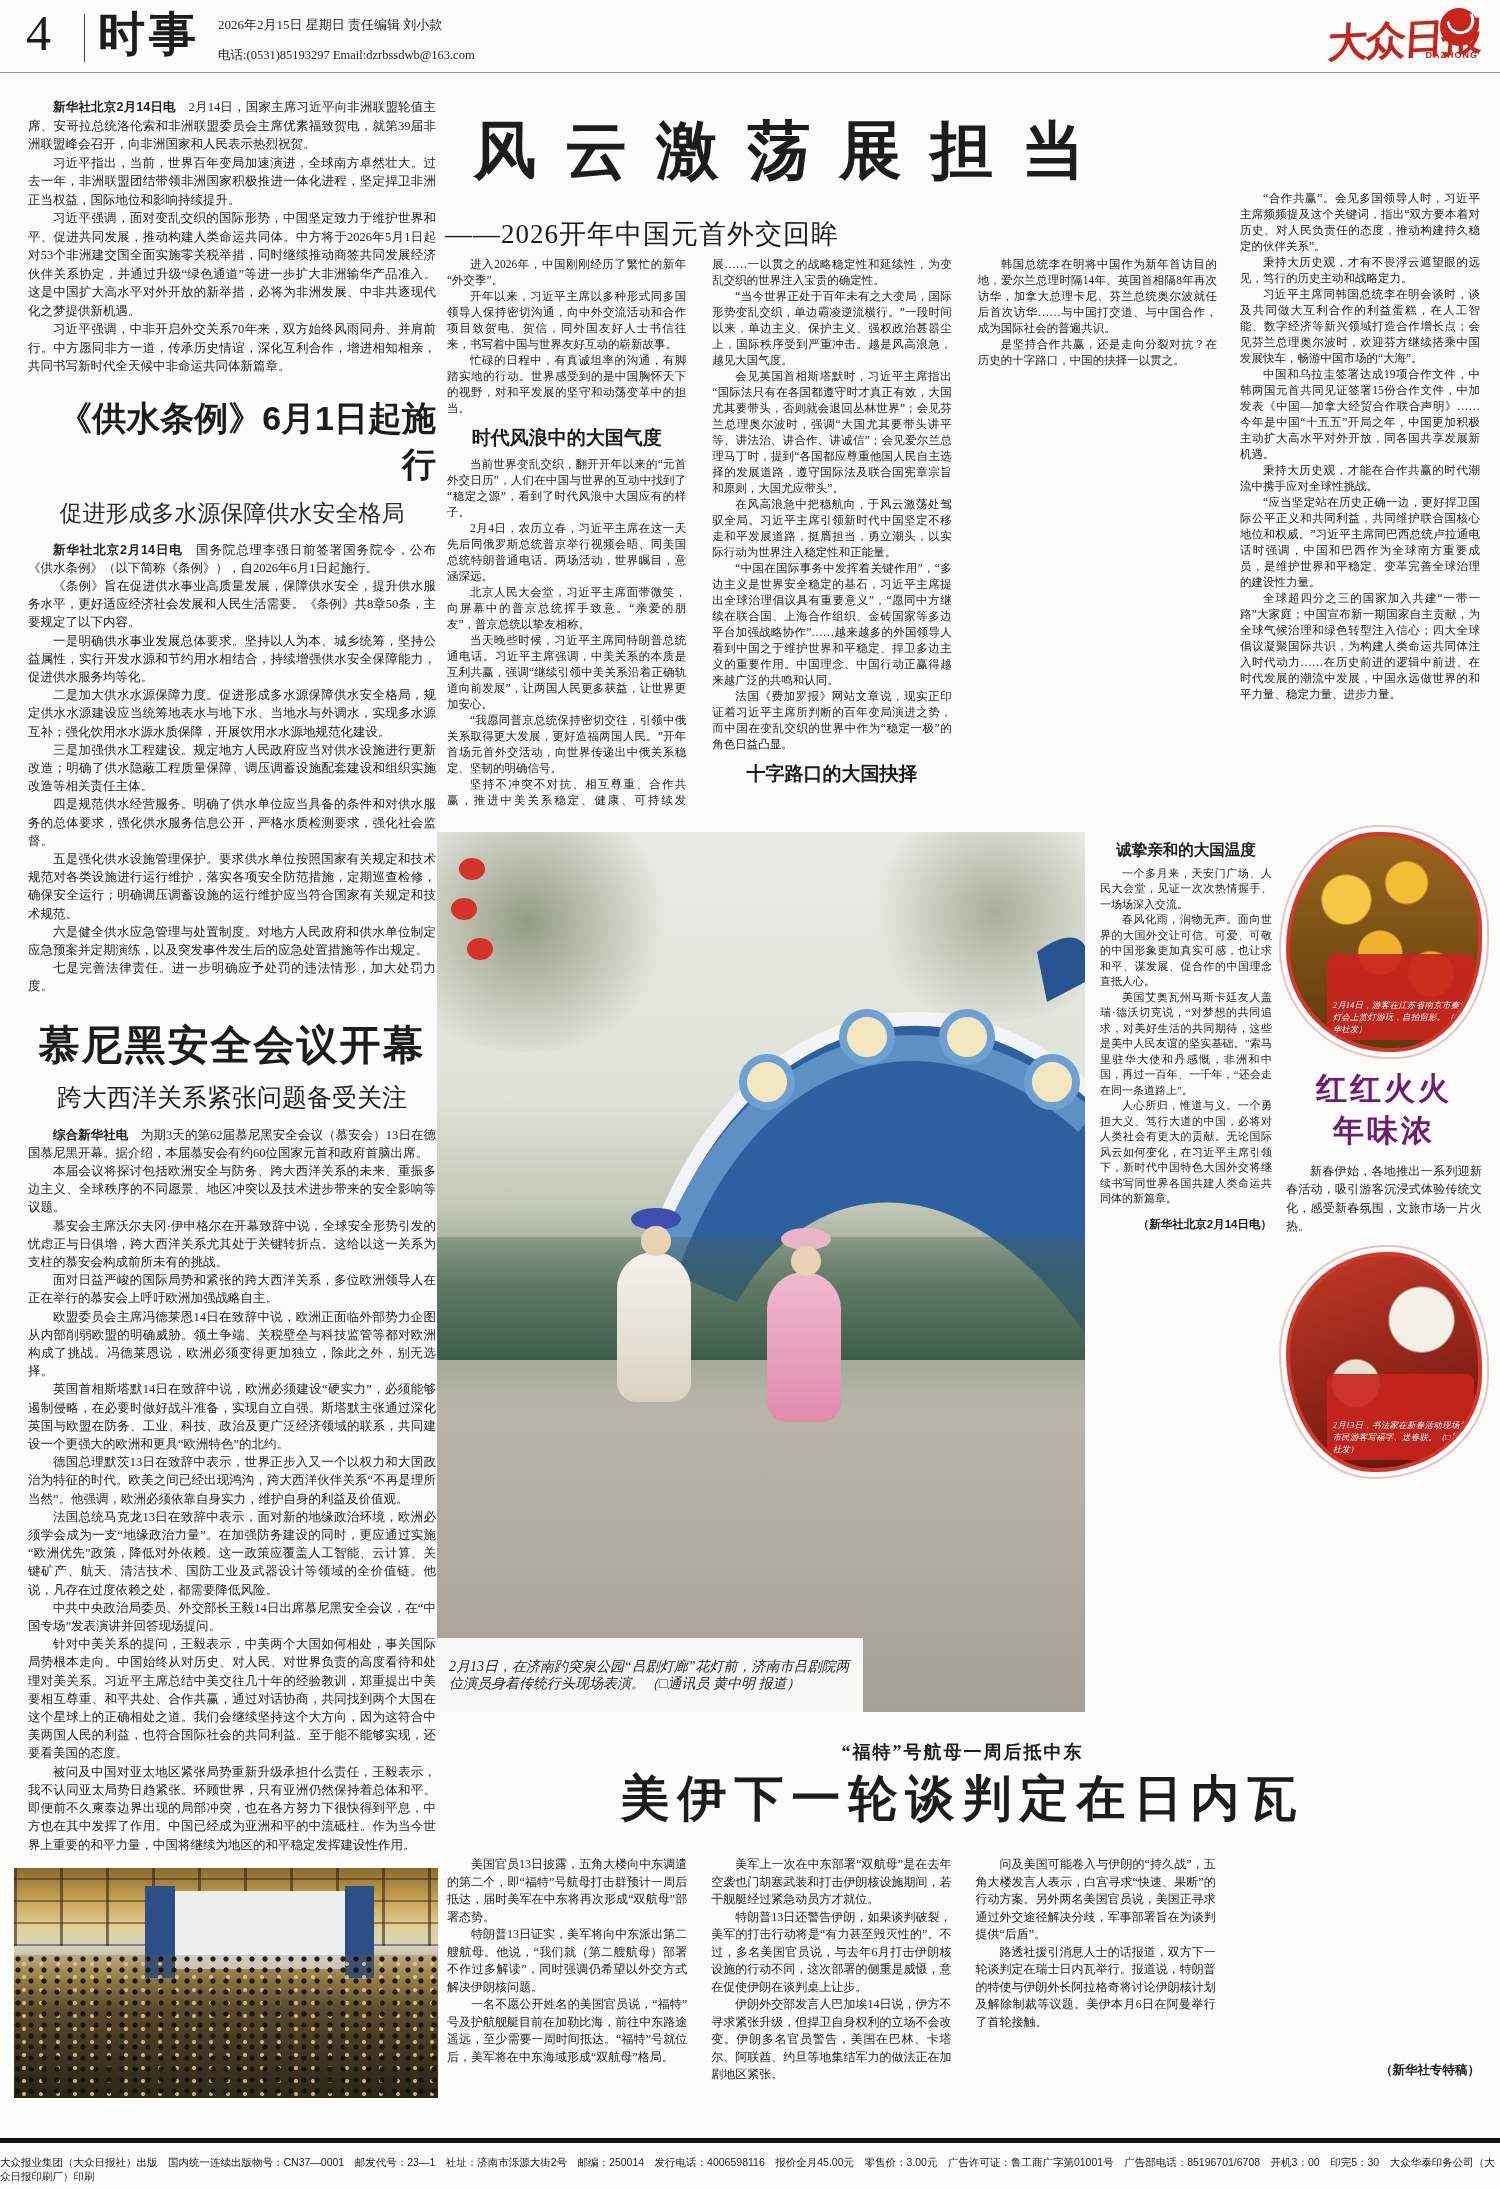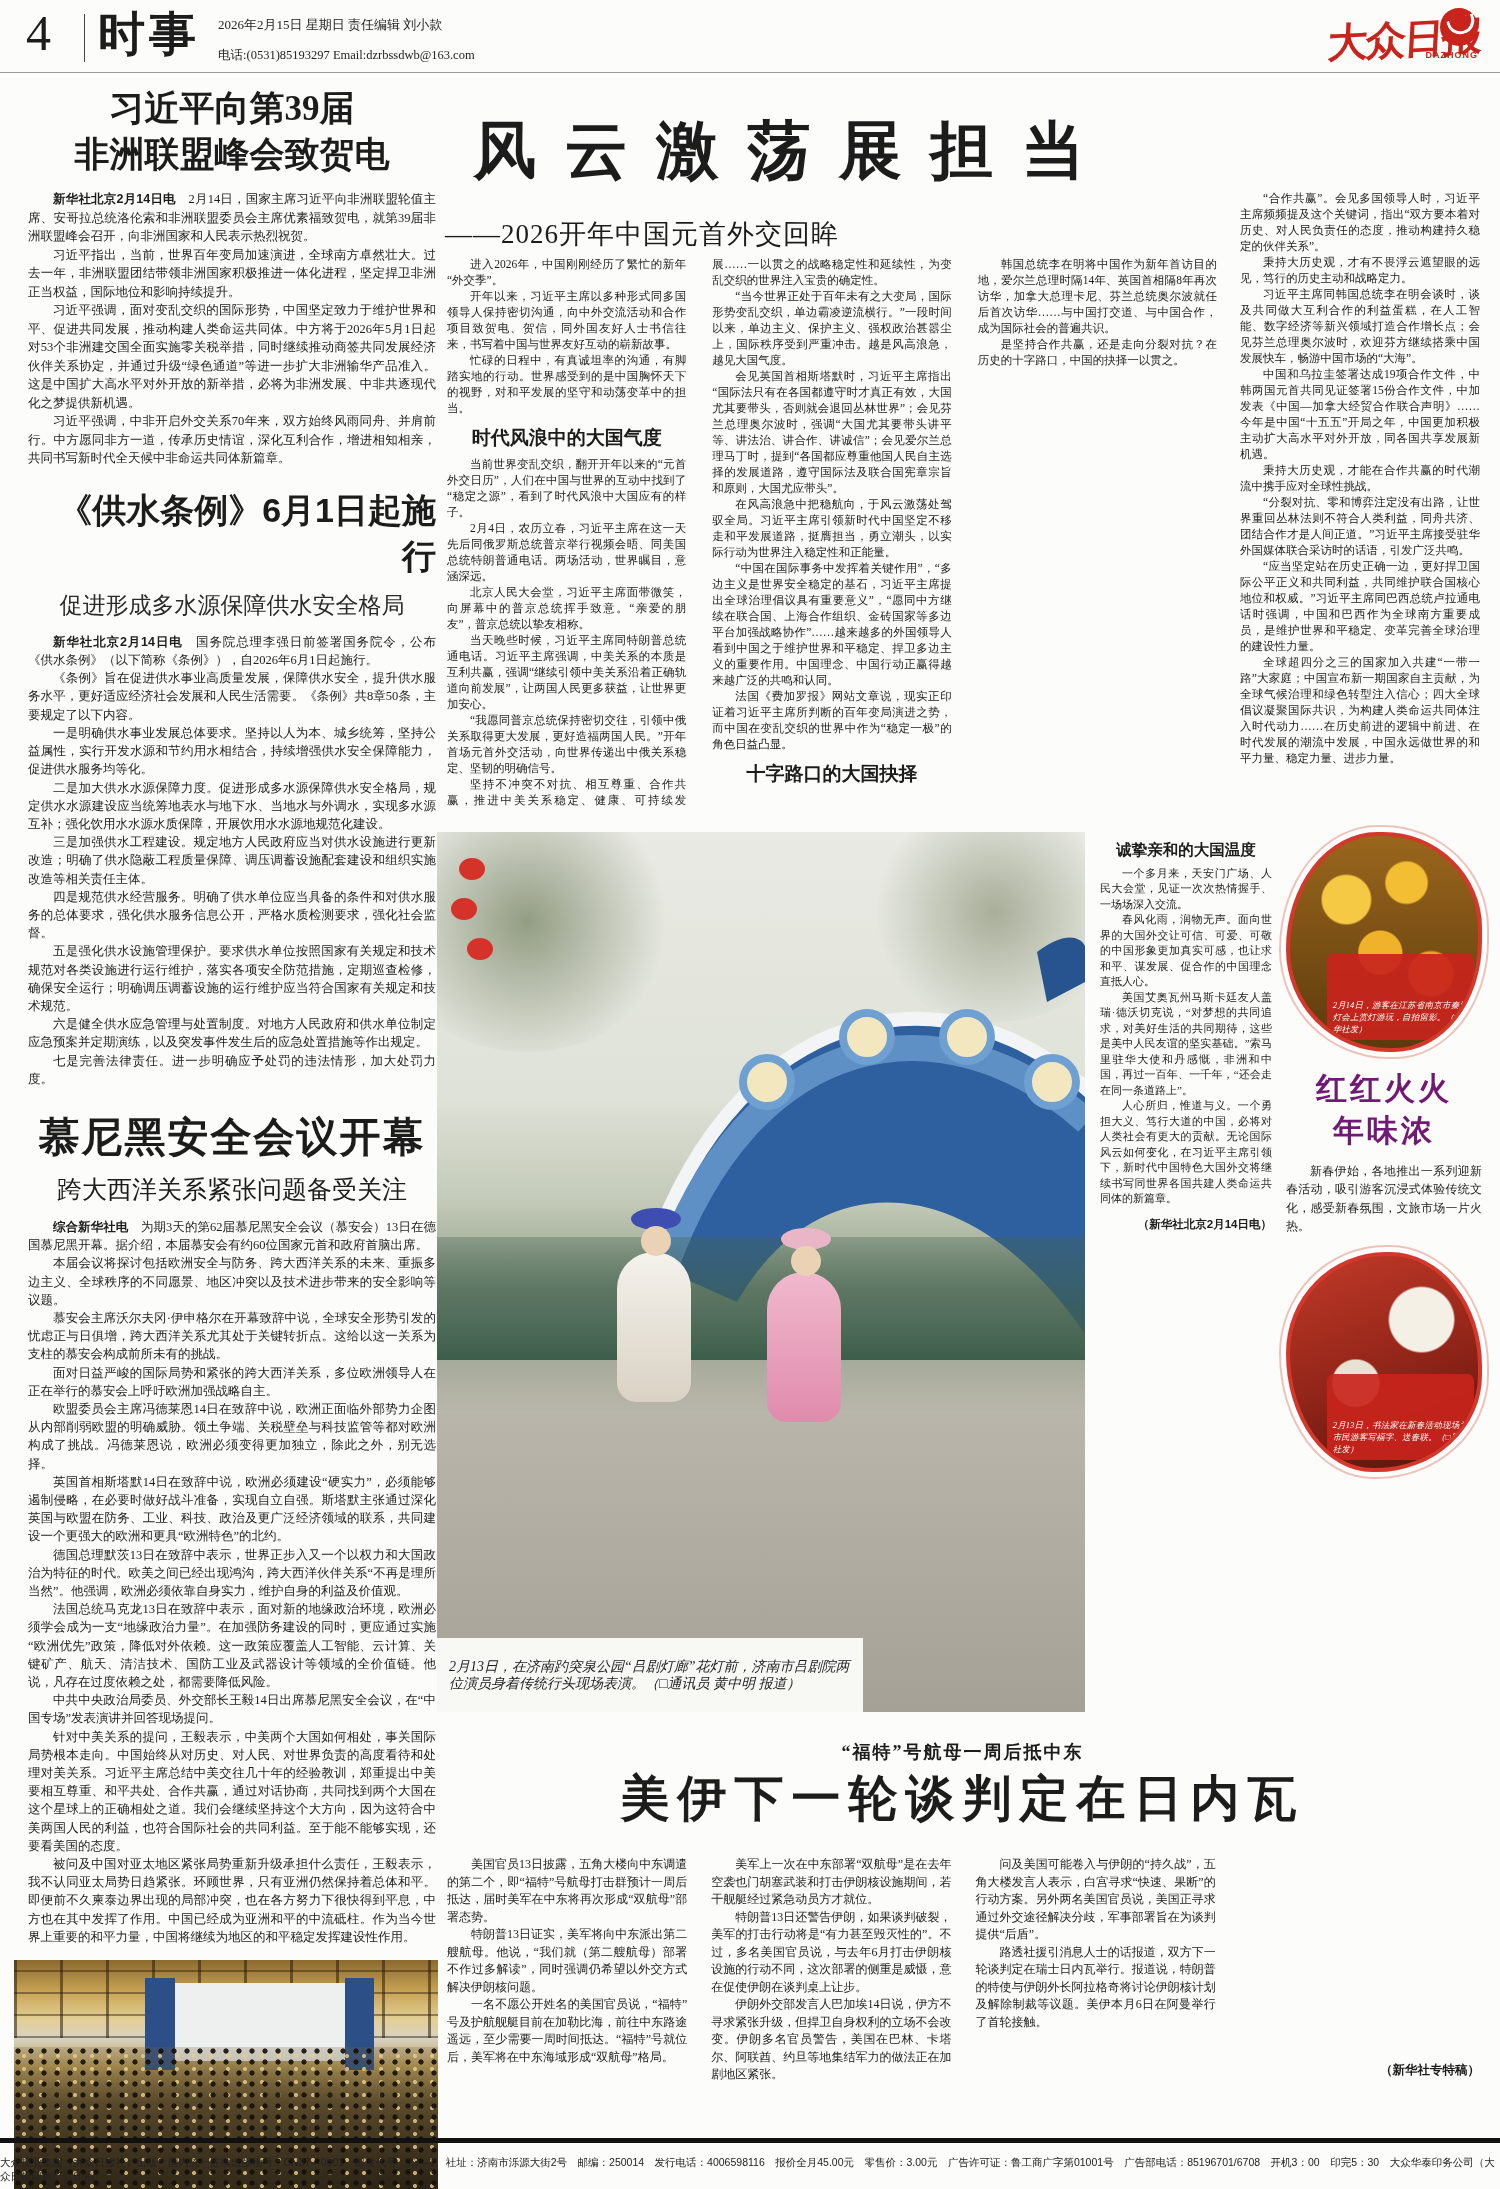--- a/index.html
+++ b/index.html
@@ -134,24 +134,20 @@
     <div class="brand">
       <div class="brand-word">大众日报</div>
       <div class="brand-seal"></div>
       <div class="brand-sub">DAZHONG</div>
     </div>
     <div class="hdr-rule"></div>
   </div>
 
   <div class="left-col">
     <div>
-      <div class="a1-title">
-        <div>习近平向第39届</div>
-        <div>非洲联盟峰会致贺电</div>
-      </div>
       <div class="a1-body">
           <p><b>新华社北京2月14日电</b>　2月14日，国家主席习近平向非洲联盟轮值主席、安哥拉总统洛伦索和非洲联盟委员会主席优素福致贺电，就第39届非洲联盟峰会召开，向非洲国家和人民表示热烈祝贺。</p>
           <p>习近平指出，当前，世界百年变局加速演进，全球南方卓然壮大。过去一年，非洲联盟团结带领非洲国家积极推进一体化进程，坚定捍卫非洲正当权益，国际地位和影响持续提升。</p>
           <p>习近平强调，面对变乱交织的国际形势，中国坚定致力于维护世界和平、促进共同发展，推动构建人类命运共同体。中方将于2026年5月1日起对53个非洲建交国全面实施零关税举措，同时继续推动商签共同发展经济伙伴关系协定，并通过升级“绿色通道”等进一步扩大非洲输华产品准入。这是中国扩大高水平对外开放的新举措，必将为非洲发展、中非共逐现代化之梦提供新机遇。</p>
           <p>习近平强调，中非开启外交关系70年来，双方始终风雨同舟、并肩前行。中方愿同非方一道，传承历史情谊，深化互利合作，增进相知相亲，共同书写新时代全天候中非命运共同体新篇章。</p>
         </div>
     </div>
 
     <div class="a2">
       <div class="a2-title">《供水条例》6月1日起施行</div>
@@ -220,21 +216,20 @@
       <div class="subhead">十字路口的大国抉择</div>
       <p>韩国总统李在明将中国作为新年首访目的地，爱尔兰总理时隔14年、英国首相隔8年再次访华，加拿大总理卡尼、芬兰总统奥尔波就任后首次访华……与中国打交道、与中国合作，成为国际社会的普遍共识。</p>
       <p>是坚持合作共赢，还是走向分裂对抗？在历史的十字路口，中国的抉择一以贯之。</p>
     </div>
   <div class="main-col4">
       <p>“合作共赢”。会见多国领导人时，习近平主席频频提及这个关键词，指出“双方要本着对历史、对人民负责任的态度，推动构建持久稳定的伙伴关系”。</p>
       <p>秉持大历史观，才有不畏浮云遮望眼的远见，笃行的历史主动和战略定力。</p>
       <p>习近平主席同韩国总统李在明会谈时，谈及共同做大互利合作的利益蛋糕，在人工智能、数字经济等新兴领域打造合作增长点；会见芬兰总理奥尔波时，欢迎芬方继续搭乘中国发展快车，畅游中国市场的“大海”。</p>
       <p>中国和乌拉圭签署达成19项合作文件，中韩两国元首共同见证签署15份合作文件，中加发表《中国—加拿大经贸合作联合声明》……今年是中国“十五五”开局之年，中国更加积极主动扩大高水平对外开放，同各国共享发展新机遇。</p>
       <p>秉持大历史观，才能在合作共赢的时代潮流中携手应对全球性挑战。</p>
-      <p>“分裂对抗、零和博弈注定没有出路，让世界重回丛林法则不符合人类利益，同舟共济、团结合作才是人间正道。”习近平主席接受驻华外国媒体联合采访时的话语，引发广泛共鸣。</p>
       <p>“应当坚定站在历史正确一边，更好捍卫国际公平正义和共同利益，共同维护联合国核心地位和权威。”习近平主席同巴西总统卢拉通电话时强调，中国和巴西作为全球南方重要成员，是维护世界和平稳定、变革完善全球治理的建设性力量。</p>
       <p>全球超四分之三的国家加入共建“一带一路”大家庭；中国宣布新一期国家自主贡献，为全球气候治理和绿色转型注入信心；四大全球倡议凝聚国际共识，为构建人类命运共同体注入时代动力……在历史前进的逻辑中前进、在时代发展的潮流中发展，中国永远做世界的和平力量、稳定力量、进步力量。</p>
     </div>
 
   <div class="photo-main">
     <div class="fm-foliage1"></div>
     <div class="fm-foliage2"></div>
     <div class="fm-lantern" style="left:22px;top:26px;"></div>
     <div class="fm-lantern" style="left:14px;top:66px;"></div>
     <div class="fm-lantern" style="left:30px;top:106px;"></div>

